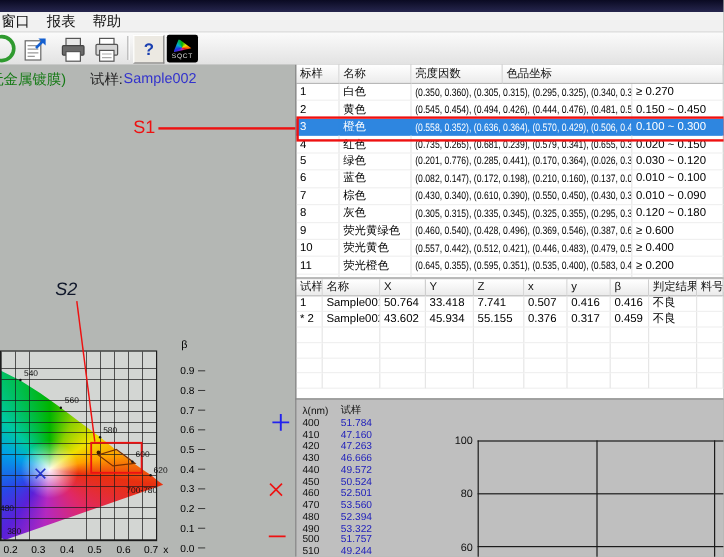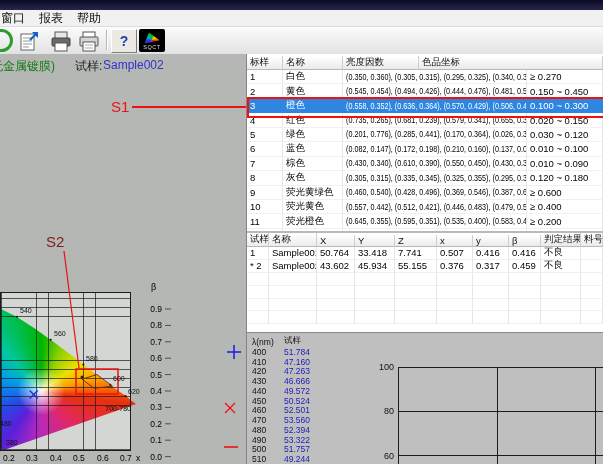--- a/index.html
+++ b/index.html
@@ -23,21 +23,21 @@
      background:conic-gradient(from 0deg at 45% 60%,#00b400,#e8e000 60deg,#ff9000 85deg,#e02010 110deg,#c020c0 190deg,#2030e0 250deg,#00b0d0 300deg,#00b400 360deg);
      clip-path:polygon(30% 0,0 100%,100% 70%);}
   #sqct-label{font-size:5.5px;color:#ddd;letter-spacing:.6px;line-height:7px;}
   
   #left-panel{left:0;top:54px;width:246px;height:410px;background:#b4b7b4;}
   #mode-label{left:-13px;top:58px;font-size:12px;color:#157a15;white-space:nowrap;}
   #sample-caption{left:75px;top:58px;font-size:12px;color:#222;}
   #sample-name{left:103px;top:58px;font-size:12px;color:#3333cc;}
   #s1-label{left:111px;top:98px;font-size:15px;color:#ee1111;}
   #s1-line{left:132px;top:106px;width:115px;height:0;border-top:2px solid #ee1111;}
-  #s2-label{left:46px;top:233px;font-size:15px;color:#7f1d1d;z-index:6;}
+  #s2-label{left:46px;top:233px;font-size:15px;color:#0f172a;z-index:6;font-style:italic;}
   #grid-bg{left:0;top:292px;width:131px;height:159px;background:#d3d6d3;z-index:1;}
   #horseshoe{left:-37px;top:300px;width:174px;height:152px;z-index:2;
     background:
       radial-gradient(circle 32px at 45% 60%,rgba(255,255,255,.95),rgba(255,255,255,.35) 45%,rgba(255,255,255,0) 75%),
       conic-gradient(from 0deg at 45% 60%,
         #00b400 0deg,#8cd000 25deg,#eee000 55deg,#ffa000 78deg,#e83010 98deg,
         #e02868 140deg,#b428c0 185deg,#5a20d8 215deg,#2848e8 245deg,
         #00a0e8 290deg,#00c8a0 318deg,#00b400 360deg);
     clip-path:polygon(41px 150px,34px 146px,29px 141px,21px 127px,11px 98px,2px 55px,3px 18px,
         18px 3px,36px 8px,54px 17px,71px 28px,88px 40px,104px 52px,120px 64px,135px 76px,
@@ -47,21 +47,21 @@
     background:
       repeating-linear-gradient(90deg,rgba(25,25,25,.7) 0 .6px,transparent .6px 11.75px),
       repeating-linear-gradient(0deg,rgba(25,25,25,.7) 0 .6px,transparent .6px 8.9px);}
   #diagram-svg{left:0;top:54px;z-index:4;}
   
   #right-divider{left:246px;top:54px;width:0;height:410px;border-left:1px solid #848484;z-index:2;}
   .tbl{position:absolute;left:247px;width:356px;background:#fff;}
   .trow{display:flex;align-items:stretch;}
   .tc{border-right:1px solid #e6e6e6;border-bottom:1px solid #f0f0f0;padding:0 3px;overflow:hidden;
       white-space:nowrap;display:flex;align-items:center;box-sizing:border-box;}
-  .thead{height:15px;align-items:flex-end;}
+  .thead{height:15px;}
   .thead .tc{background:linear-gradient(#ffffff,#ebebeb);border-right:1px solid #cfcfcf;
              border-bottom:1px solid #b8b8b8;color:#111;}
   .sel{background:#2e86e0;color:#fff;}
   .sel .tc{border-color:#2e86e0;}
   #standards{top:54px;height:177px;font-size:9.5px;}
   #standards .trow{height:14.45px;}
   #standards .thead{height:16px;}
   #standards .c0{width:36px;} #standards .c1{width:60px;}
   #standards .c2{width:184px;} #standards .c3{flex:1;}
   #standards .tbody .c2 span{font-size:9px;transform:scaleX(.8);transform-origin:0 50%;display:inline-block;}

